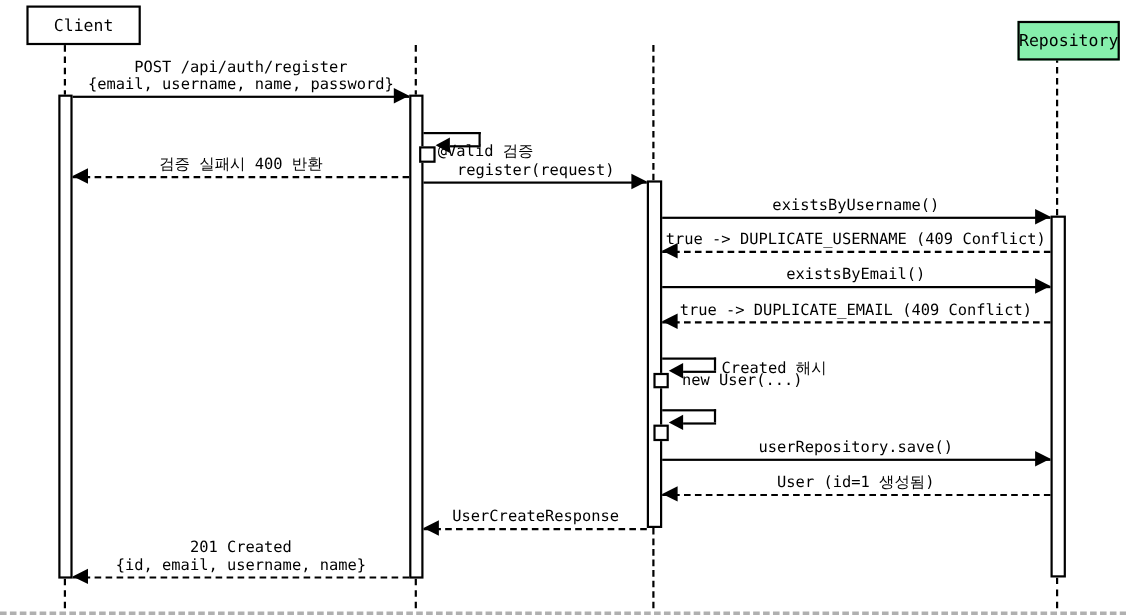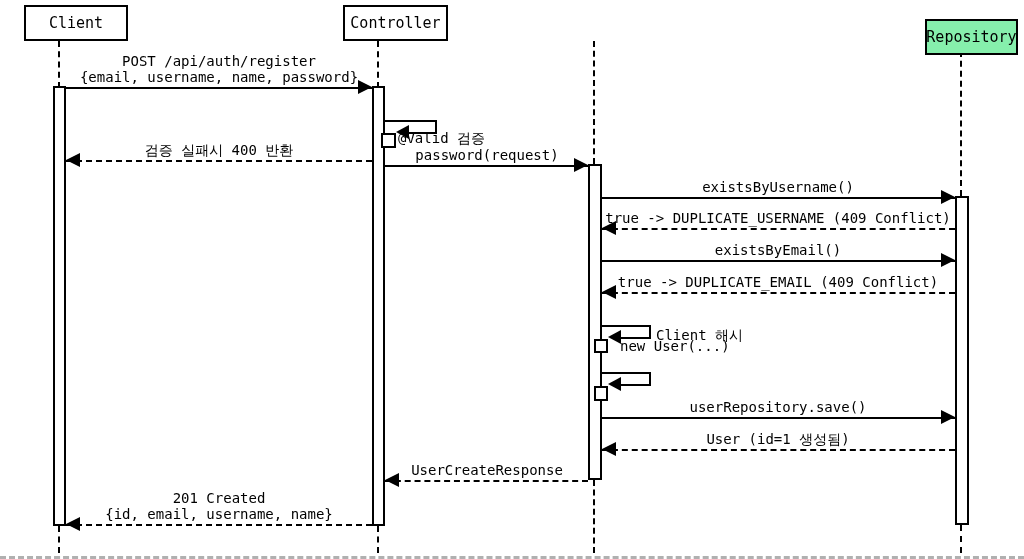--- a/index.html
+++ b/index.html
@@ -42,37 +42,37 @@
     <div class="abs" style="left: 435px; top: 120px; width: 0px; height: 12px; border-left: 2px solid rgb(0, 0, 0);"></div>
     <div class="abs" style="left: 409px; top: 132px; width: 28px; height: 0px; border-top: 2px solid rgb(0, 0, 0);"></div>
     <div class="abs tri" style="left: 396px; top: 125px; border-top: 7px solid transparent; border-bottom: 7px solid transparent; border-right: 13px solid rgb(0, 0, 0);"></div>
     <div class="abs" style="left: 381px; top: 133px; width: 15px; height: 15px; border: 2px solid rgb(0, 0, 0); background: rgb(255, 255, 255);"></div>
     <div class="abs label" style="left: 398px; top: 102px; margin-top: 28px;">@Valid 검증</div>
     <div class="abs" style="left: 602px; top: 325px; width: 49px; height: 0px; border-top: 2px solid rgb(0, 0, 0);"></div>
     <div class="abs" style="left: 649px; top: 325px; width: 0px; height: 12px; border-left: 2px solid rgb(0, 0, 0);"></div>
     <div class="abs" style="left: 621px; top: 337px; width: 30px; height: 0px; border-top: 2px solid rgb(0, 0, 0);"></div>
     <div class="abs tri" style="left: 608px; top: 330px; border-top: 7px solid transparent; border-bottom: 7px solid transparent; border-right: 13px solid rgb(0, 0, 0);"></div>
     <div class="abs" style="left: 594px; top: 339px; width: 14px; height: 14px; border: 2px solid rgb(0, 0, 0); background: rgb(255, 255, 255);"></div>
-    <div class="abs label" style="left: 656px; top: 327px;">Client 해시</div>
+    <div class="abs label" style="left: 656px; top: 327px;">Created 해시</div>
     <div class="abs" style="left: 602px; top: 372px; width: 49px; height: 0px; border-top: 2px solid rgb(0, 0, 0);"></div>
     <div class="abs" style="left: 649px; top: 372px; width: 0px; height: 12px; border-left: 2px solid rgb(0, 0, 0);"></div>
     <div class="abs" style="left: 621px; top: 384px; width: 30px; height: 0px; border-top: 2px solid rgb(0, 0, 0);"></div>
     <div class="abs tri" style="left: 608px; top: 377px; border-top: 7px solid transparent; border-bottom: 7px solid transparent; border-right: 13px solid rgb(0, 0, 0);"></div>
     <div class="abs" style="left: 594px; top: 386px; width: 14px; height: 15px; border: 2px solid rgb(0, 0, 0); background: rgb(255, 255, 255);"></div>
     <div class="abs label" style="left: 620px; top: 338px;">new User(...)</div>
     <div class="abs" style="left: 66px; top: 87px; width: 306px; height: 0px; border-top: 2px solid rgb(0, 0, 0);"></div>
     <div class="abs tri" style="left: 358px; top: 80px; border-top: 7px solid transparent; border-bottom: 7px solid transparent; border-left: 14px solid rgb(0, 0, 0);"></div>
     <div class="abs label center" style="left: -31px; top: 53px; width: 500px;">POST /api/auth/register
 {email, username, name, password}</div>
     <div class="abs" style="left: 66px; top: 160px; width: 306px; height: 0px; border-top: 2px dashed rgb(0, 0, 0);"></div>
     <div class="abs tri" style="left: 66px; top: 153px; border-top: 7px solid transparent; border-bottom: 7px solid transparent; border-right: 14px solid rgb(0, 0, 0);"></div>
     <div class="abs label center" style="left: -31px; top: 142px; width: 500px;">검증 실패시 400 반환</div>
     <div class="abs" style="left: 385px; top: 165px; width: 203px; height: 0px; border-top: 2px solid rgb(0, 0, 0);"></div>
     <div class="abs tri" style="left: 574px; top: 158px; border-top: 7px solid transparent; border-bottom: 7px solid transparent; border-left: 14px solid rgb(0, 0, 0);"></div>
-    <div class="abs label center" style="left: 237px; top: 147px; width: 500px;">password(request)</div>
+    <div class="abs label center" style="left: 237px; top: 147px; width: 500px;">register(request)</div>
     <div class="abs" style="left: 602px; top: 197px; width: 353px; height: 0px; border-top: 2px solid rgb(0, 0, 0);"></div>
     <div class="abs tri" style="left: 941px; top: 190px; border-top: 7px solid transparent; border-bottom: 7px solid transparent; border-left: 14px solid rgb(0, 0, 0);"></div>
     <div class="abs label center" style="left: 528px; top: 179px; width: 500px;">existsByUsername()</div>
     <div class="abs" style="left: 602px; top: 228px; width: 353px; height: 0px; border-top: 2px dashed rgb(0, 0, 0);"></div>
     <div class="abs tri" style="left: 602px; top: 221px; border-top: 7px solid transparent; border-bottom: 7px solid transparent; border-right: 14px solid rgb(0, 0, 0);"></div>
     <div class="abs label center" style="left: 528px; top: 210px; width: 500px;">true -&gt; DUPLICATE_USERNAME (409 Conflict)</div>
     <div class="abs" style="left: 602px; top: 260px; width: 353px; height: 0px; border-top: 2px solid rgb(0, 0, 0);"></div>
     <div class="abs tri" style="left: 941px; top: 253px; border-top: 7px solid transparent; border-bottom: 7px solid transparent; border-left: 14px solid rgb(0, 0, 0);"></div>
     <div class="abs label center" style="left: 528px; top: 242px; width: 500px;">existsByEmail()</div>
     <div class="abs" style="left: 602px; top: 292px; width: 353px; height: 0px; border-top: 2px dashed rgb(0, 0, 0);"></div>
@@ -85,16 +85,15 @@
     <div class="abs tri" style="left: 602px; top: 442px; border-top: 7px solid transparent; border-bottom: 7px solid transparent; border-right: 14px solid rgb(0, 0, 0);"></div>
     <div class="abs label center" style="left: 528px; top: 431px; width: 500px;">User (id=1 생성됨)</div>
     <div class="abs" style="left: 385px; top: 480px; width: 203px; height: 0px; border-top: 2px dashed rgb(0, 0, 0);"></div>
     <div class="abs tri" style="left: 385px; top: 473px; border-top: 7px solid transparent; border-bottom: 7px solid transparent; border-right: 14px solid rgb(0, 0, 0);"></div>
     <div class="abs label center" style="left: 237px; top: 462px; width: 500px;">UserCreateResponse</div>
     <div class="abs" style="left: 66px; top: 524px; width: 306px; height: 0px; border-top: 2px dashed rgb(0, 0, 0);"></div>
     <div class="abs tri" style="left: 66px; top: 517px; border-top: 7px solid transparent; border-bottom: 7px solid transparent; border-right: 14px solid rgb(0, 0, 0);"></div>
     <div class="abs label center" style="left: -31px; top: 490px; width: 500px;">201 Created
 {id, email, username, name}</div>
     <div class="abs participant" style="left: 8px; top: 5px; width: 104px; height: 36px; border: 2px solid rgb(0, 0, 0); background: rgb(255, 255, 255);">Client</div>
-    <div class="abs participant" style="left: 327px; top: 5px; width: 105px; height: 36px; border: 2px solid rgb(0, 0, 0); background: rgb(255, 255, 255);">Controller</div>
     <div class="abs participant" style="left: 909px; top: 19px; width: 93px; height: 36px; border: 2px solid rgb(0, 0, 0); background: #86efac;">Repository</div>
     <div class="abs" style="left: 0px; top: 556px; width: 1024px; height: 0px; border-top: 3px dashed rgb(143, 143, 143); opacity: 0.7;"></div>
   </div>
 
 </body></html>

